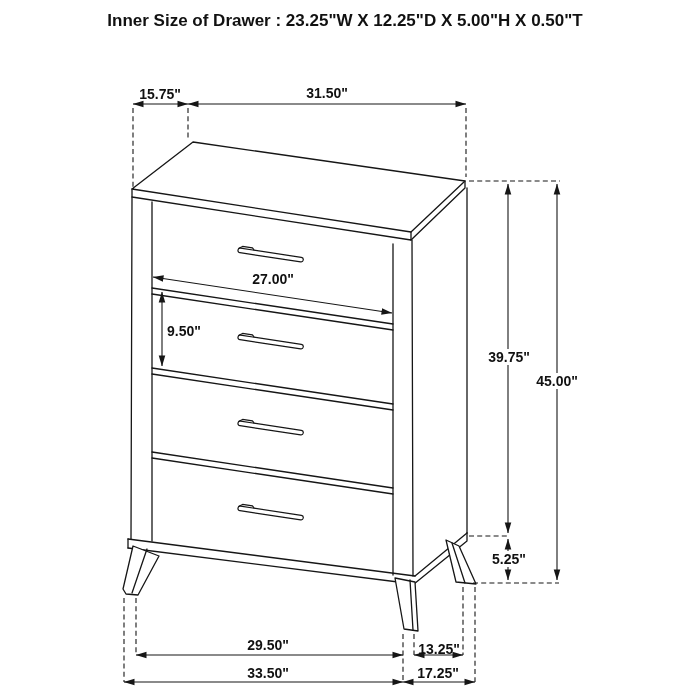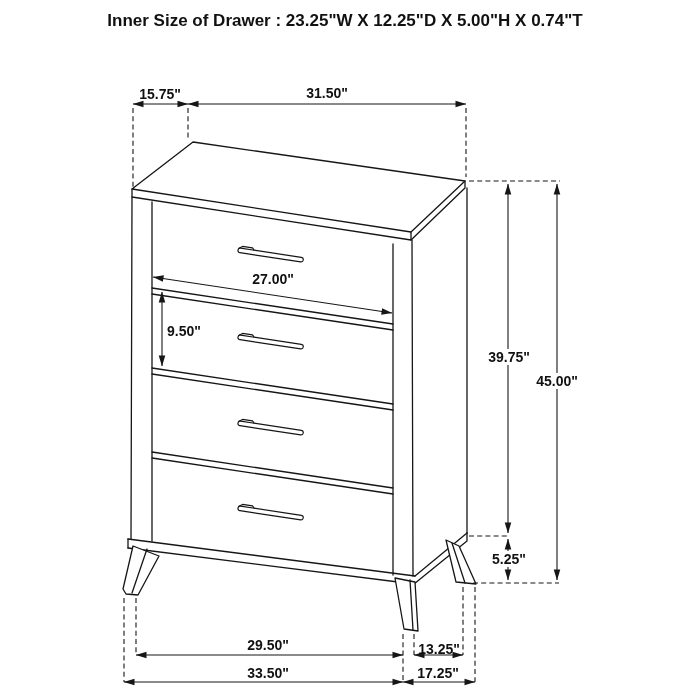--- a/index.html
+++ b/index.html
@@ -170,21 +170,21 @@
         <line x1="153" y1="277" x2="392" y2="313" marker-start="url(#arrow)" marker-end="url(#arrow)"></line>
         <line x1="162" y1="292" x2="162" y2="366" marker-start="url(#arrow)" marker-end="url(#arrow)"></line>
         <line x1="136" y1="655" x2="403" y2="655" marker-start="url(#arrow)" marker-end="url(#arrow)"></line>
         <line x1="414" y1="655" x2="463" y2="655" marker-start="url(#arrow)" marker-end="url(#arrow)"></line>
         <line x1="124" y1="682" x2="403" y2="682" marker-start="url(#arrow)" marker-end="url(#arrow)"></line>
         <line x1="403" y1="682" x2="475" y2="682" marker-start="url(#arrow)" marker-end="url(#arrow)"></line>
       </g>
     </g>
   </svg>
 
-  <div class="title">Inner Size of Drawer : 23.25"W X 12.25"D X 5.00"H X 0.74"T</div>
+  <div class="title">Inner Size of Drawer : 23.25"W X 12.25"D X 5.00"H X 0.50"T</div>
 
   <div class="label l-top-depth">15.75"</div>
   <div class="label l-top-width">31.50"</div>
   <div class="label l-drawer-w">27.00"</div>
   <div class="label l-drawer-h left-anchor">9.50"</div>
   <div class="label l-body-h bg">39.75"</div>
   <div class="label l-total-h bg">45.00"</div>
   <div class="label l-leg-h bg">5.25"</div>
   <div class="label l-feet-in-w">29.50"</div>
   <div class="label l-feet-out-w">33.50"</div>

